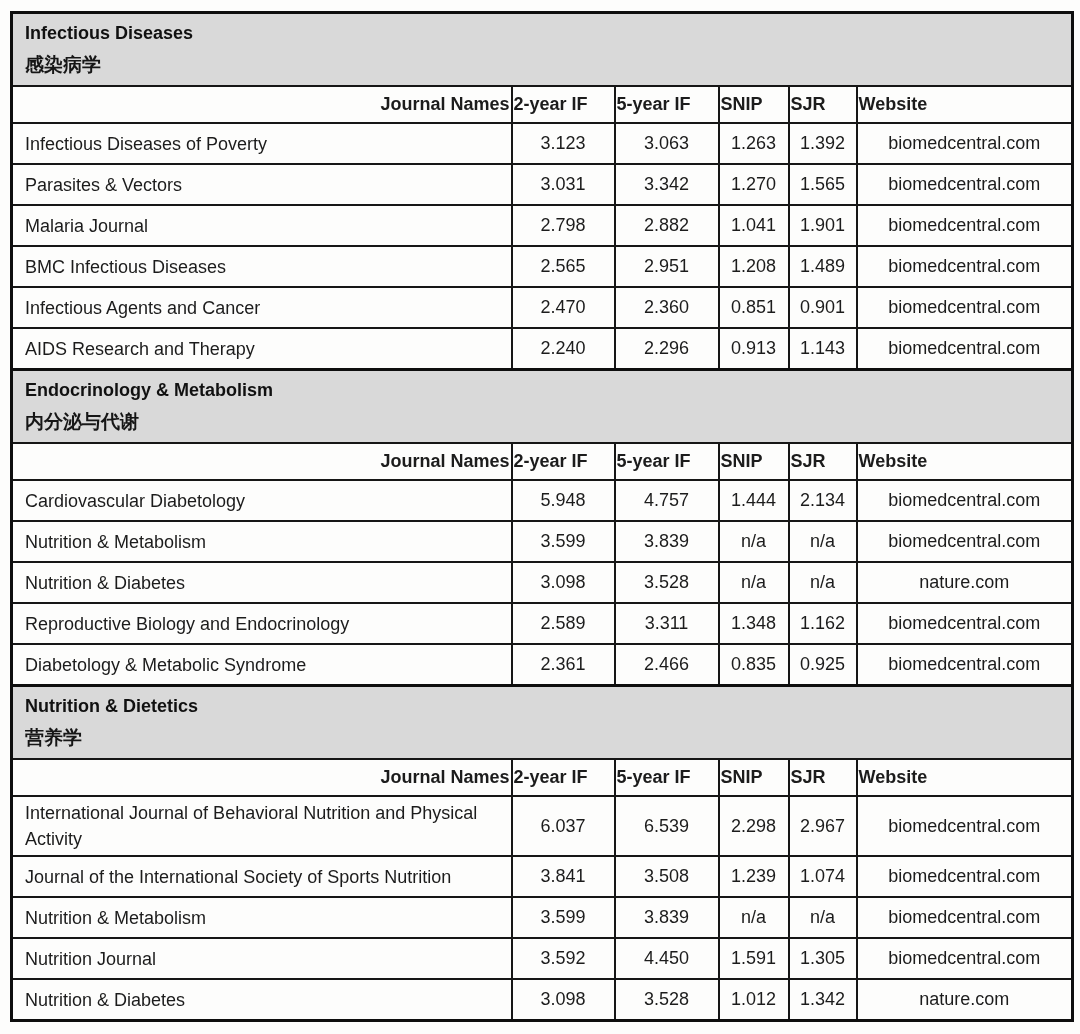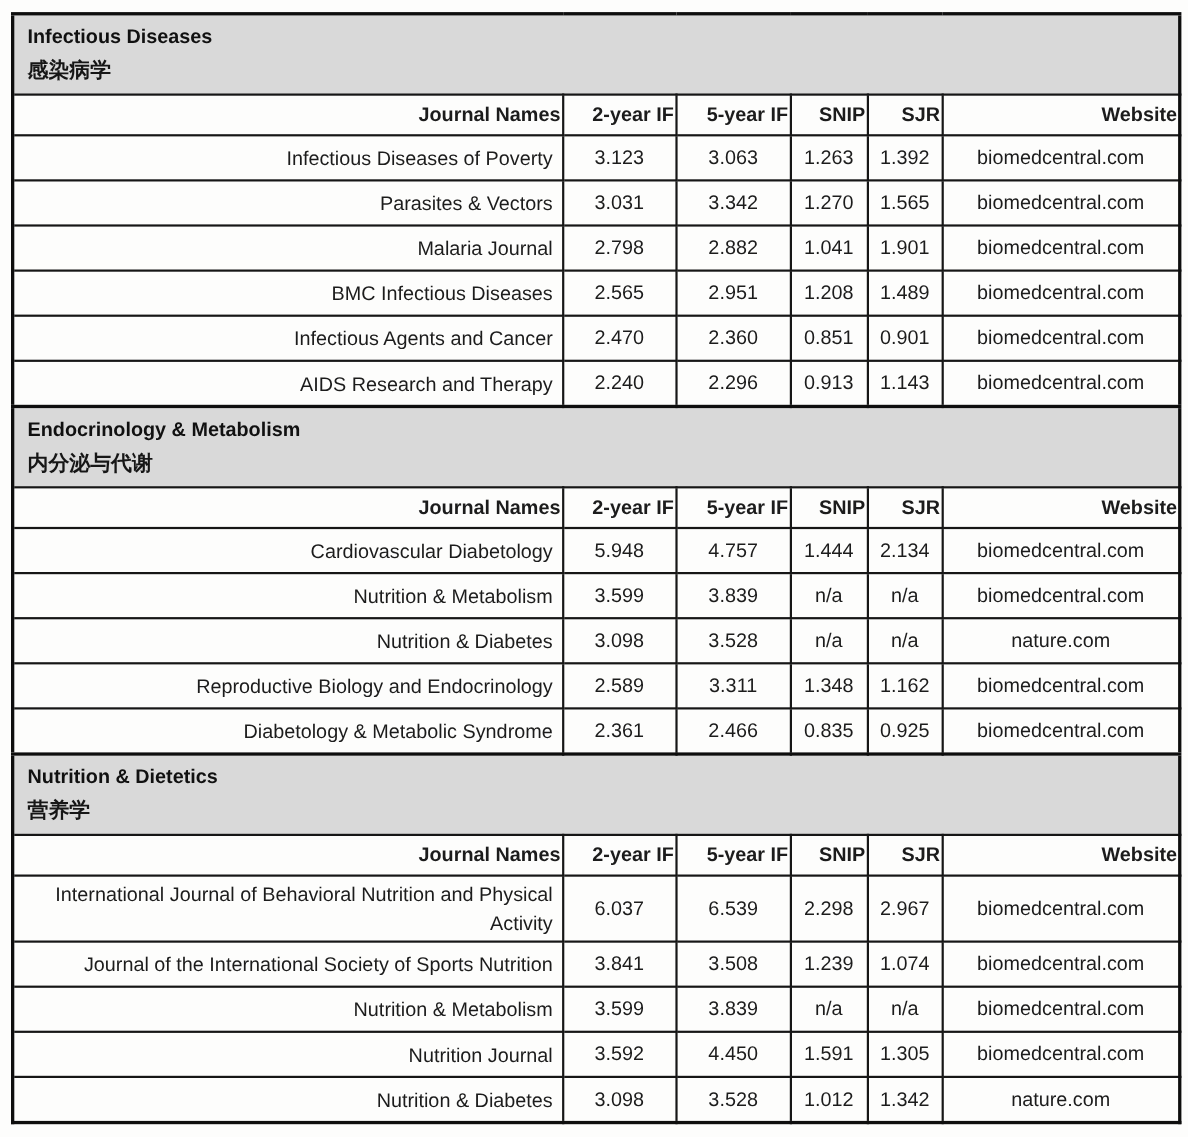--- a/index.html
+++ b/index.html
@@ -48,35 +48,35 @@
   .band-zh {
     font-weight: bold;
     font-size: 19px;
     line-height: 24px;
     padding-top: 9px;
     color: #161616;
   }
   
   tr.col-header td {
     font-weight: bold;
-    text-align: right;
+    text-align: left;
     height: 33px;
     background: #fdfdfc;
   }
   tr.col-header td.head-name {
     text-align: right;
     padding-left: 12px;
   }
   
   tr.data-row td {
     height: 33px;
     background: #fdfdfc;
   }
   td.name-cell {
-    text-align: right;
+    text-align: left;
     padding: 3px 8px 3px 12px;
     line-height: 26px;
   }
   td.num-cell {
     text-align: center;
   }
   td.site-cell {
     text-align: center;
   }
 </style>

